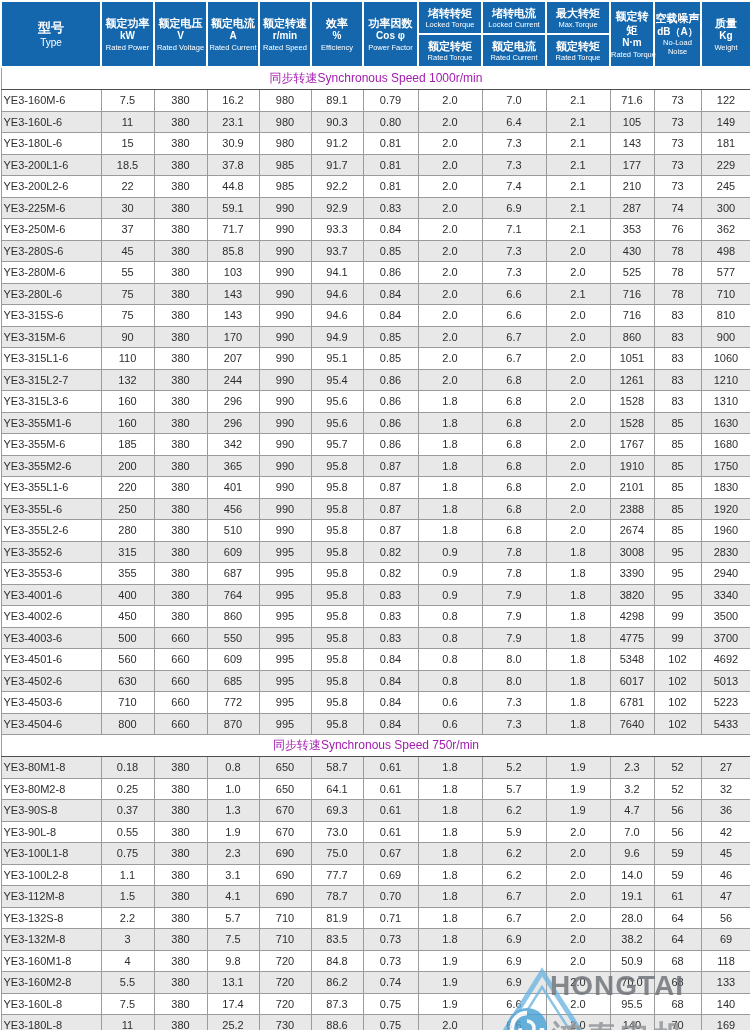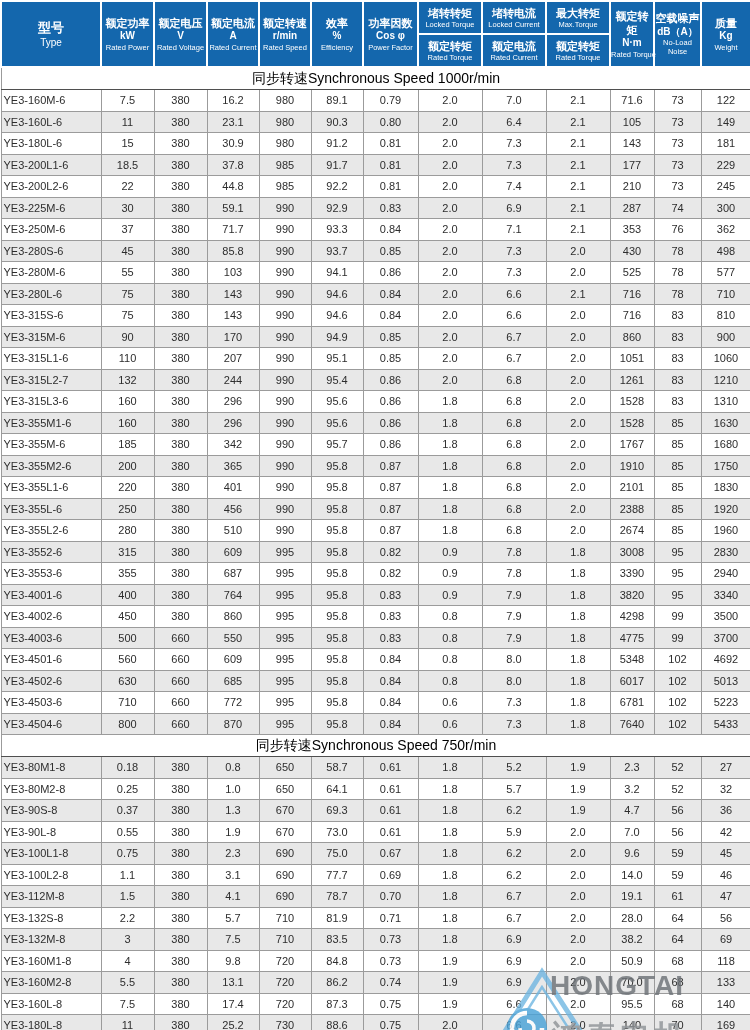--- a/index.html
+++ b/index.html
@@ -37,22 +37,22 @@
     color:#2d2d2d;
     text-align:center;
     background:#fff;
     white-space:nowrap;
     overflow:hidden;
   }
   tbody tr.stripe td{background:var(--stripe-bg,#e8e8e8);}
   tbody td.type-cell{text-align:left;}
   tbody tr.section-row td{
     background:#fff;
-    font-size:14px;
-    color:#000000;
+    font-size:12px;
+    color:#a21caf;
     height:21px;
     border-top:1px solid #4f4f4f;
     border-bottom:1px solid #4f4f4f;
     text-align:center;
   }
   
   .watermark{
     position:absolute;left:478px;top:933px;width:245px;height:97px;
     opacity:.82;pointer-events:none;margin-top:33px;
   }

